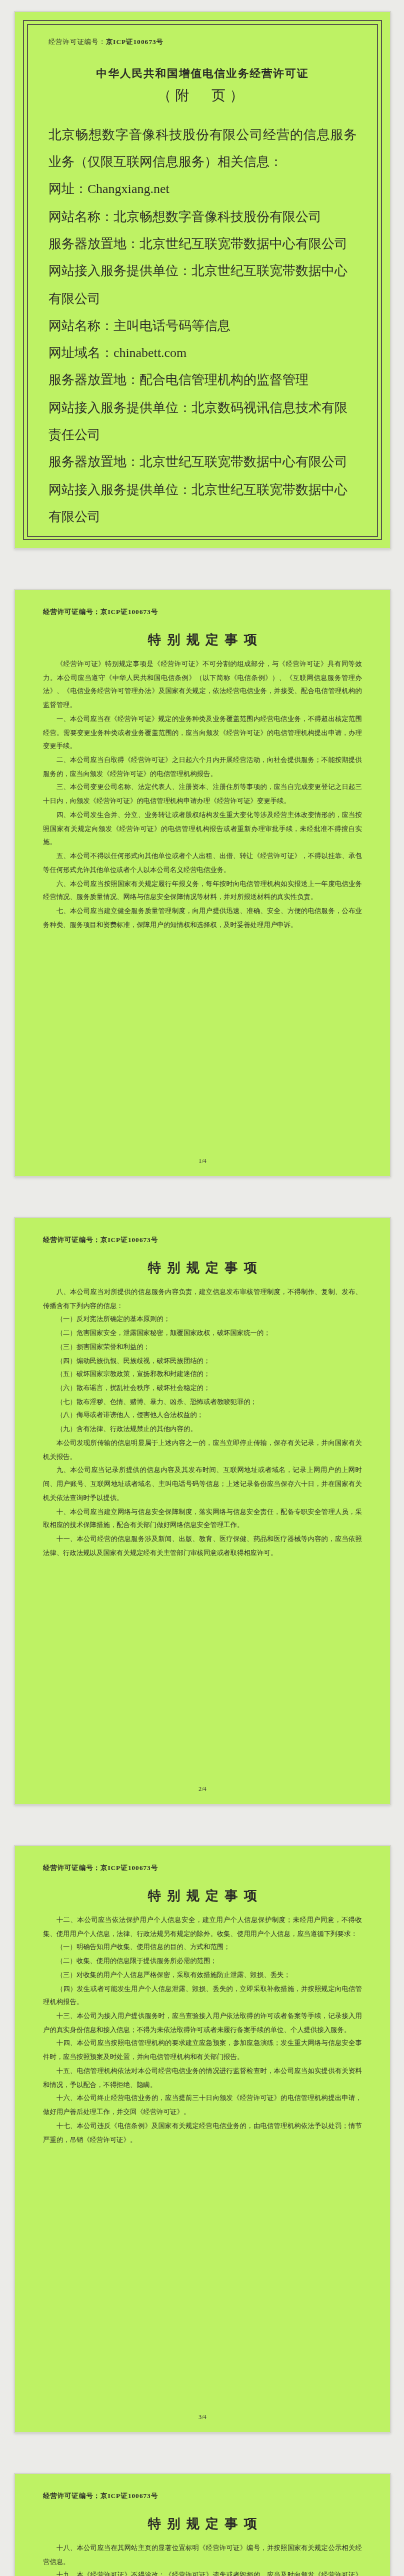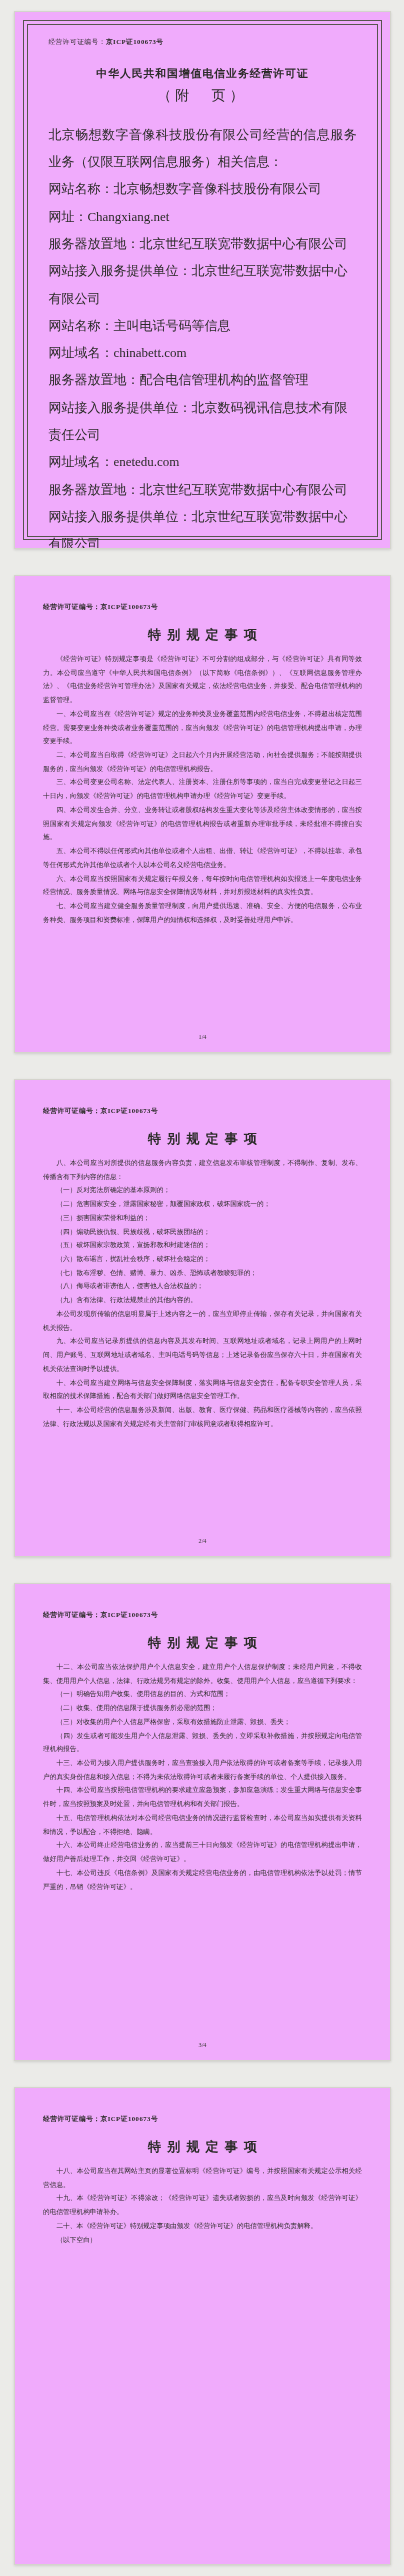--- a/index.html
+++ b/index.html
@@ -5,22 +5,22 @@
   * { box-sizing: border-box; margin: 0; padding: 0; }
   html, body { background: #ebebe8; }
   body {
     width: 405px;
     padding: 11.3px 0 20.6px;
     font-family: "Liberation Serif", "DejaVu Serif", serif;
     color: #2b2b28;
   }
   .page {
     width: 377px;
-    margin: 0 auto 26px;
-    background: #f0abfc;
+    margin: 0 auto 40px;
+    background: #bef264;
     border: 0.5px solid #d4d4cc;
     box-shadow: 0 0.5px 2.6px rgba(0,0,0,0.13);
     position: relative;
     overflow: hidden;
   }
   
   .page.cert { height: 538px; padding: 8.2px; }
   .cert-frame { border: 0.5px solid #57544d; height: 100%; padding: 2.6px; }
   .cert-frame-inner { border: 1px solid #57544d; height: 100%; padding: 13.4px 20.6px; }
   .cert-header { font-size: 6.7px; letter-spacing: 0.5px; }
@@ -29,21 +29,21 @@
     text-align: center; font-size: 10.8px; font-weight: bold;
     letter-spacing: 1px; margin-top: 19.6px;
   }
   .cert-subtitle { text-align: center; font-size: 14px; margin-top: 6.2px; letter-spacing: 4.1px; }
   .cert-body { margin-top: 15.5px; font-size: 13px; line-height: 2.1; }
   .cert-intro { text-align: justify; }
   .cert-line { text-align: left; }
   .cert-label { }
   .cert-value { }
   
-  .page.prov { height: 478px; padding: 27px 28px 31px; }
+  .page.prov { height: 588px; padding: 18px 28px 31px; }
   .prov-header { font-size: 6.7px; font-weight: 600; letter-spacing: 0.5px; }
   .prov-title {
     text-align: center; font-size: 13px; font-weight: bold;
     letter-spacing: 6.2px; padding-left: 6.2px; margin: 13.4px 0 8.2px;
   }
   .prov-body { font-size: 6.7px; line-height: 2.05; text-align: justify; }
   .prov-para { text-indent: 2em; }
   .prov-para.sub { }
   .page-number {
     position: absolute; bottom: 12.4px; left: 0; right: 0;
@@ -57,29 +57,28 @@
   <div class="cert-frame">
     <div class="cert-frame-inner">
       <div class="cert-header">
         <span>经营许可证编号：</span><span class="num">京ICP证100673号</span>
       </div>
       <h1 class="cert-title">中华人民共和国增值电信业务经营许可证</h1>
       <div class="cert-subtitle">（附　页）</div>
       <div class="cert-body">
         <p class="cert-intro">北京畅想数字音像科技股份有限公司经营的信息服务业务（仅限互联网信息服务）相关信息：</p>
         <div>
+            <div class="cert-line"><span class="cert-label">网址：</span><span class="cert-value">Changxiang.net</span></div>
             <div class="cert-line"><span class="cert-label">网站名称：</span><span class="cert-value">北京畅想数字音像科技股份有限公司</span></div>
-            <div class="cert-line"><span class="cert-label">网址：</span><span class="cert-value">Changxiang.net</span></div>
             <div class="cert-line"><span class="cert-label">服务器放置地：</span><span class="cert-value">北京世纪互联宽带数据中心有限公司</span></div>
             <div class="cert-line"><span class="cert-label">网站接入服务提供单位：</span><span class="cert-value">北京世纪互联宽带数据中心有限公司</span></div>
             <div class="cert-line"><span class="cert-label">网站名称：</span><span class="cert-value">主叫电话号码等信息</span></div>
             <div class="cert-line"><span class="cert-label">网址域名：</span><span class="cert-value">chinabett.com</span></div>
             <div class="cert-line"><span class="cert-label">服务器放置地：</span><span class="cert-value">配合电信管理机构的监督管理</span></div>
             <div class="cert-line"><span class="cert-label">网站接入服务提供单位：</span><span class="cert-value">北京数码视讯信息技术有限责任公司</span></div>
-            <div class="cert-line"><span class="cert-label">网址域名：</span><span class="cert-value">enetedu.com</span></div>
             <div class="cert-line"><span class="cert-label">服务器放置地：</span><span class="cert-value">北京世纪互联宽带数据中心有限公司</span></div>
             <div class="cert-line"><span class="cert-label">网站接入服务提供单位：</span><span class="cert-value">北京世纪互联宽带数据中心有限公司</span></div>
           </div>
       </div>
     </div>
   </div>
 </div>
 
 <div class="page prov">
   <div class="prov-header">

